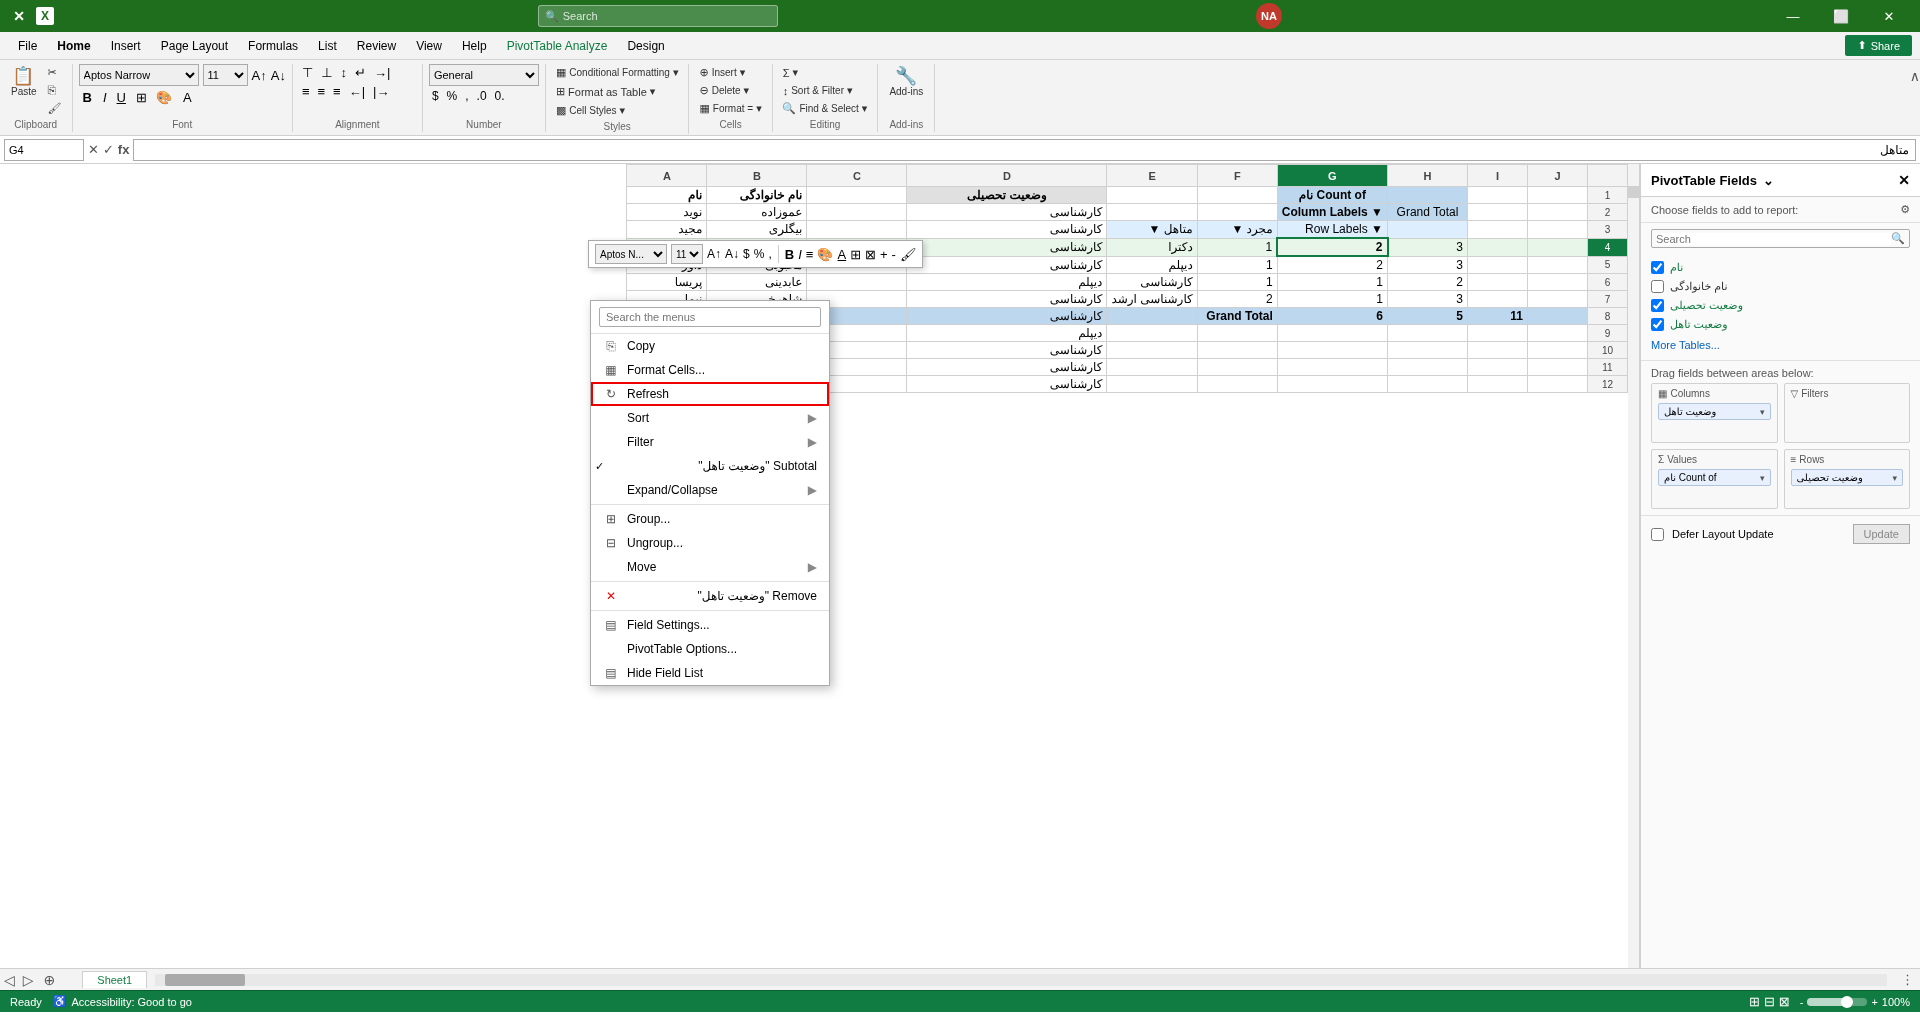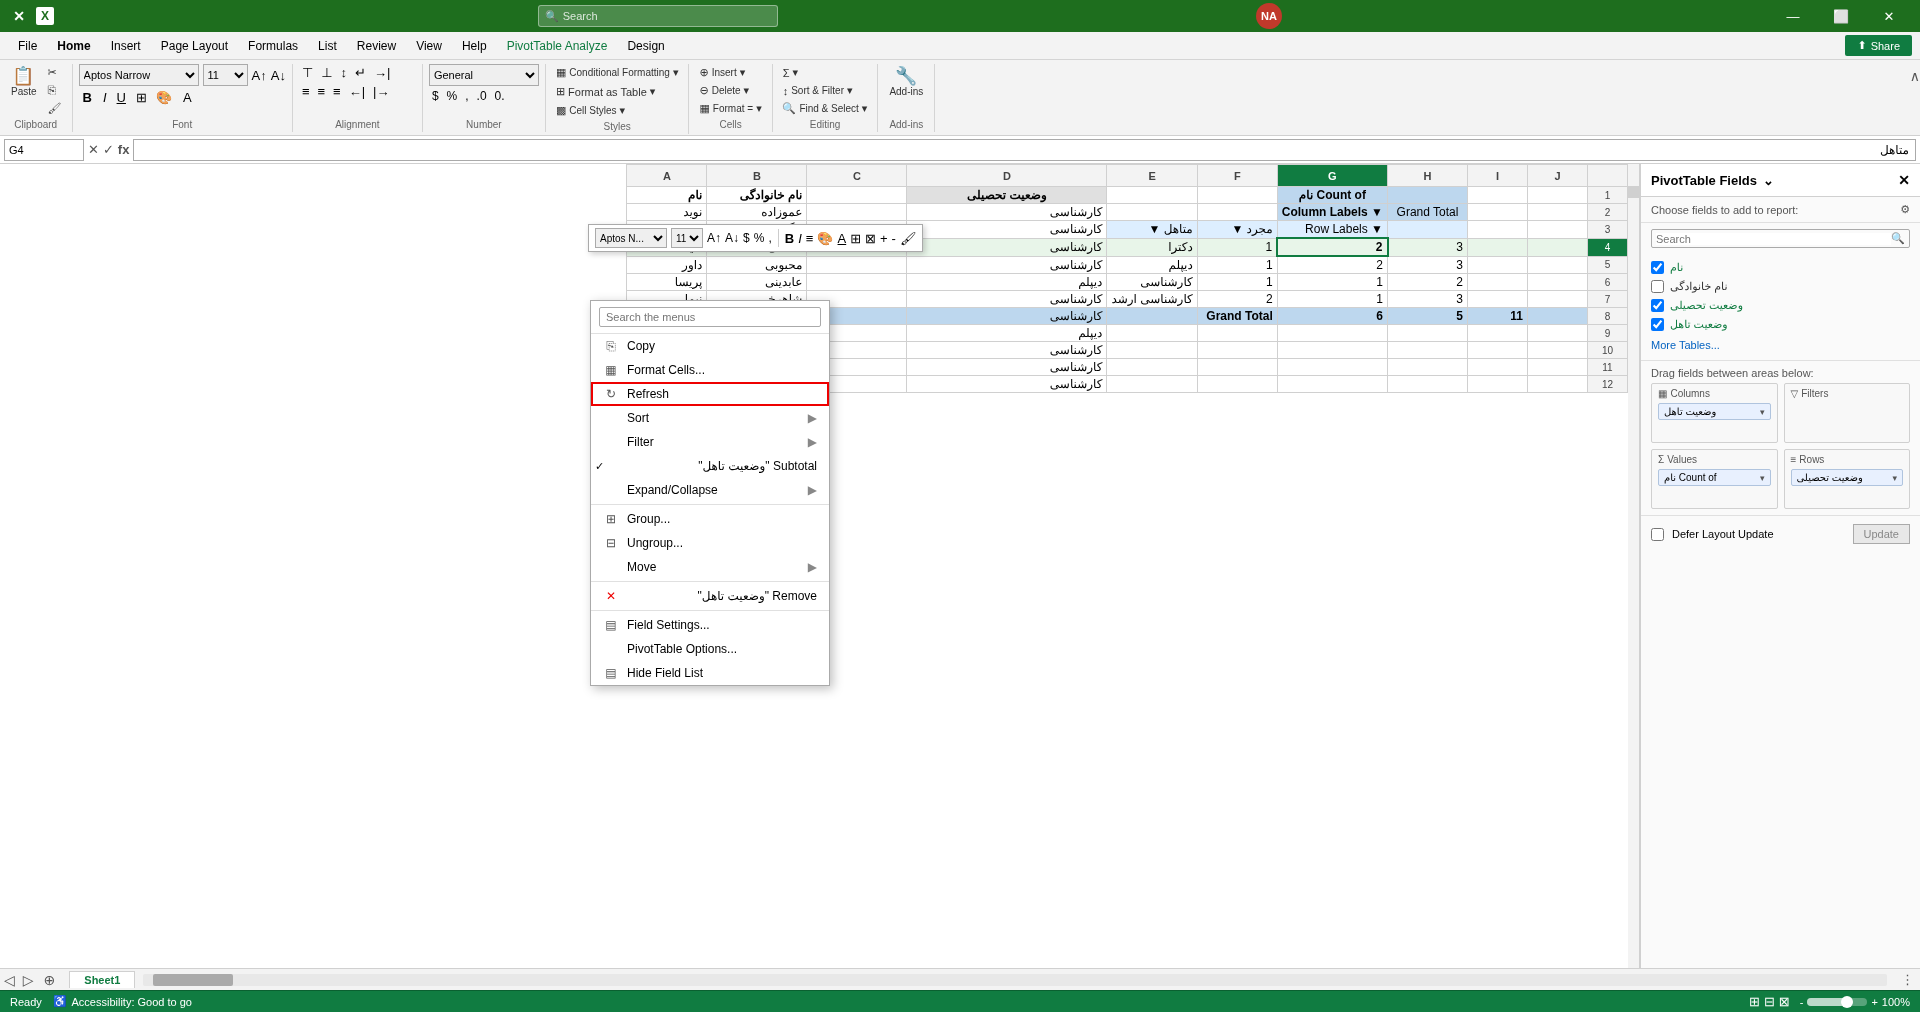--- a/index.html
+++ b/index.html
@@ -184,21 +184,21 @@
     .ctx-item.refresh-item {
       background: #fff;
       outline: 2px solid #e00;
       outline-offset: -2px;
     }
     .ctx-separator { height: 1px; background: #e0e0e0; margin: 2px 0; }
 
     
     .mini-toolbar {
       position: absolute;
-      top: 224px;
+      top: 240px;
       left: 588px;
       background: #fff;
       border: 1px solid #aaa;
       box-shadow: 2px 2px 6px rgba(0,0,0,0.2);
       padding: 3px 6px;
       display: flex;
       align-items: center;
       gap: 4px;
       z-index: 101;
       font-size: 11px;
@@ -323,22 +323,22 @@
     .view-btns { display: flex; gap: 4px; }
     .view-btn { font-size: 13px; cursor: pointer; }
     .sheet-tab {
       padding: 2px 14px;
       font-size: 11px;
       background: #fff;
       border: 1px solid #d0d0d0;
       border-bottom: none;
       cursor: pointer;
       color: #107c41;
-      font-weight: bold;
-      margin-left: 8px;
+      font-weight: normal;
+      margin-left: 21px;
     }
     .sheet-nav { font-size: 14px; cursor: pointer; color: #555; padding: 0 4px; }
     .add-sheet { font-size: 14px; cursor: pointer; color: #555; padding: 2px 6px; }
   </style>
 </head>
 <body>
 
 <div class="title-bar">
   <div class="app-icon" style="background:#1e6e1e; color:white; font-weight:bold; font-size:13px; width:22px; height:22px; display:flex; align-items:center; justify-content:center; border-radius:2px;">
     <span style="color:white; font-size:14px;">✕</span>

